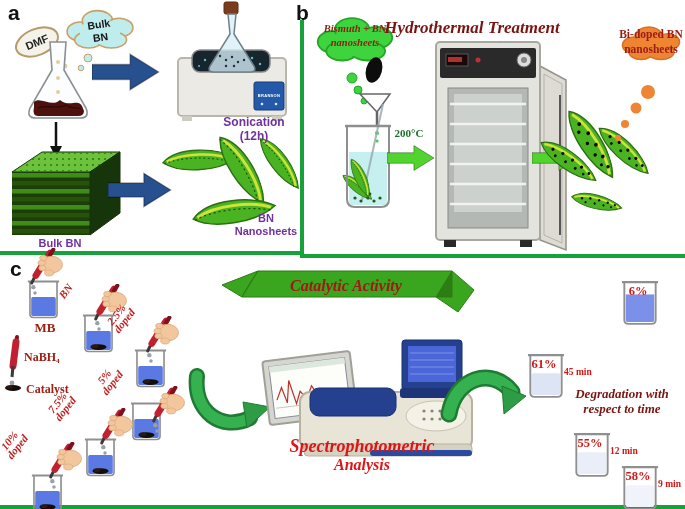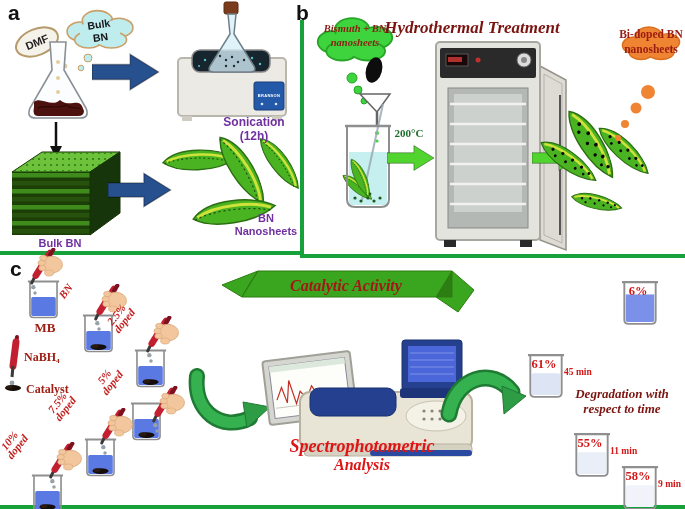--- a/index.html
+++ b/index.html
@@ -415,18 +415,18 @@
 <div id="deg-cascade">
       <div class="deg-item" style="left: 621px; top: 279px;"><svg width="38" height="48" viewBox="0 0 40 50" style="color:#7b90e8">
           <use href="#sym-beaker"></use>
           <rect x="5" y="16" width="30" height="7" fill="#7b90e8"></rect>
         </svg><span class="deg-pct">6%</span></div>
       <div class="deg-item" style="left: 527px; top: 344px; margin-top: 8px;"><svg width="38" height="48" viewBox="0 0 40 50" style="color:#dde4f4">
           <use href="#sym-beaker"></use>
         </svg><span class="deg-pct">61%</span><span class="deg-time">45 min</span></div>
       <div class="deg-item" style="left: 573px; top: 431px;"><svg width="38" height="48" viewBox="0 0 40 50" style="color:#eaeef8">
           <use href="#sym-beaker"></use>
-        </svg><span class="deg-pct">55%</span><span class="deg-time">11 min</span></div>
+        </svg><span class="deg-pct">55%</span><span class="deg-time">12 min</span></div>
       <div class="deg-item" style="left: 621px; top: 464px;"><svg width="38" height="48" viewBox="0 0 40 50" style="color:#f1f3fb">
           <use href="#sym-beaker"></use>
         </svg><span class="deg-pct">58%</span><span class="deg-time">9 min</span></div>
     </div>
 </div>
 
 </body></html>

